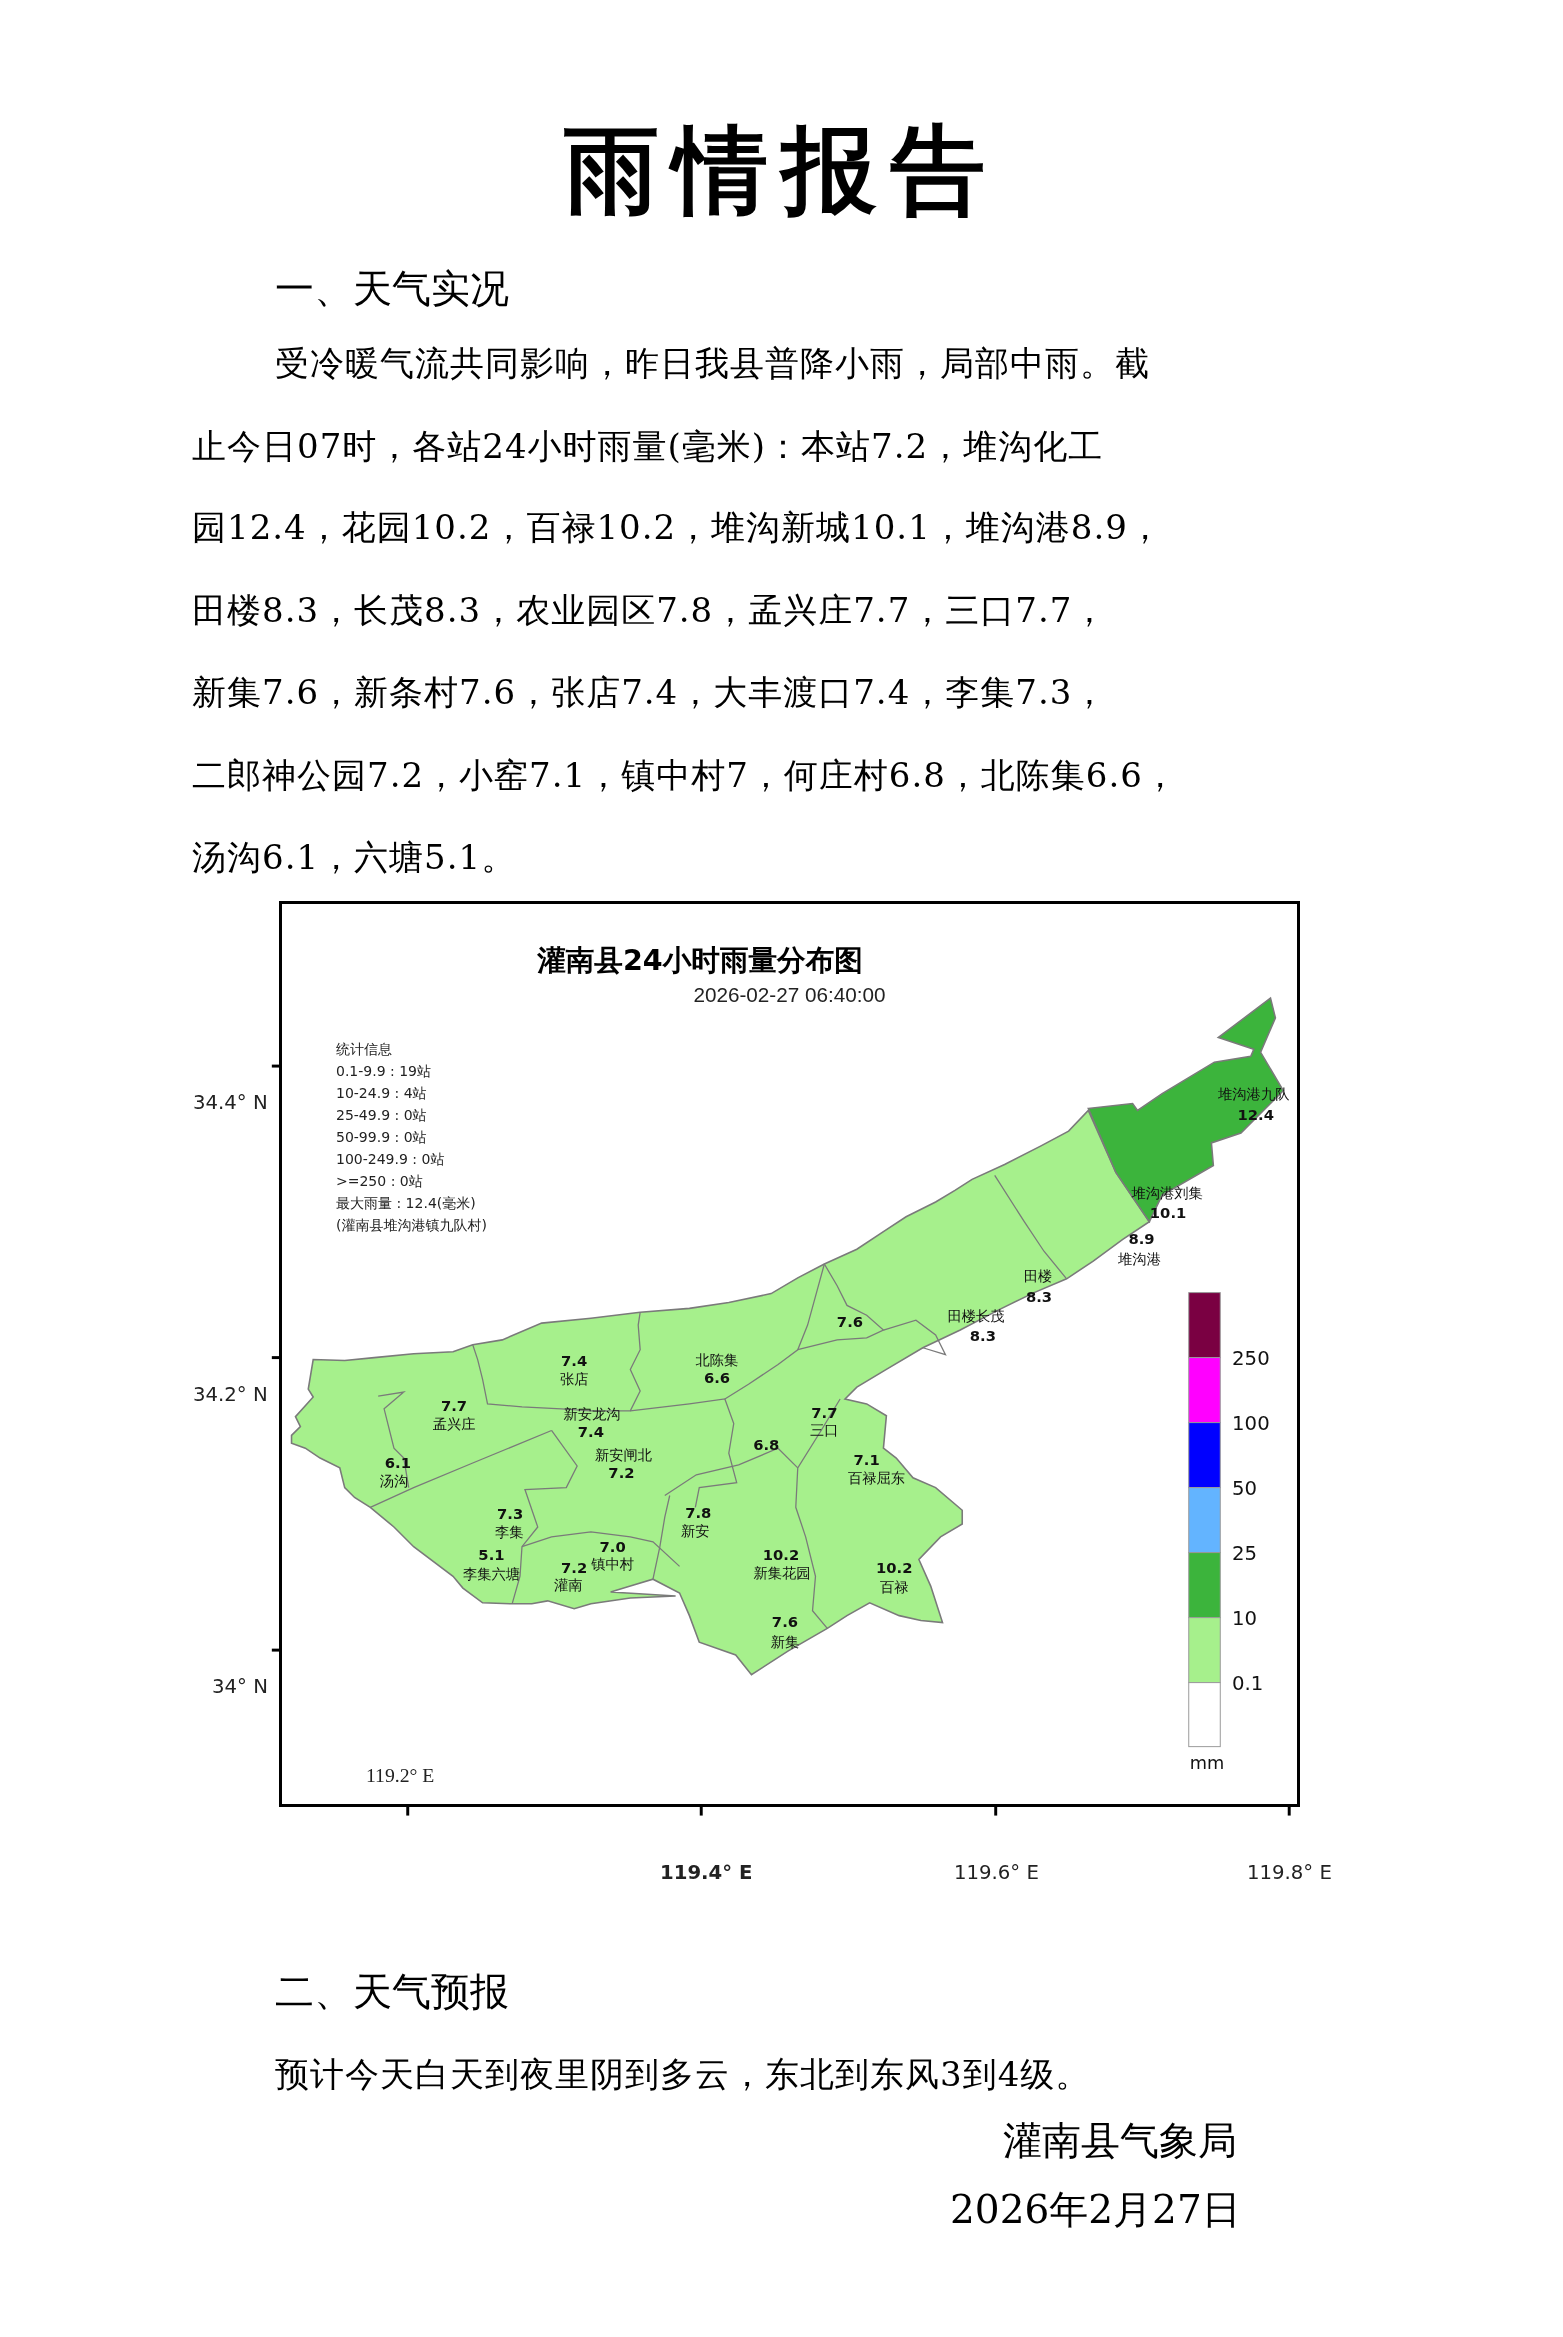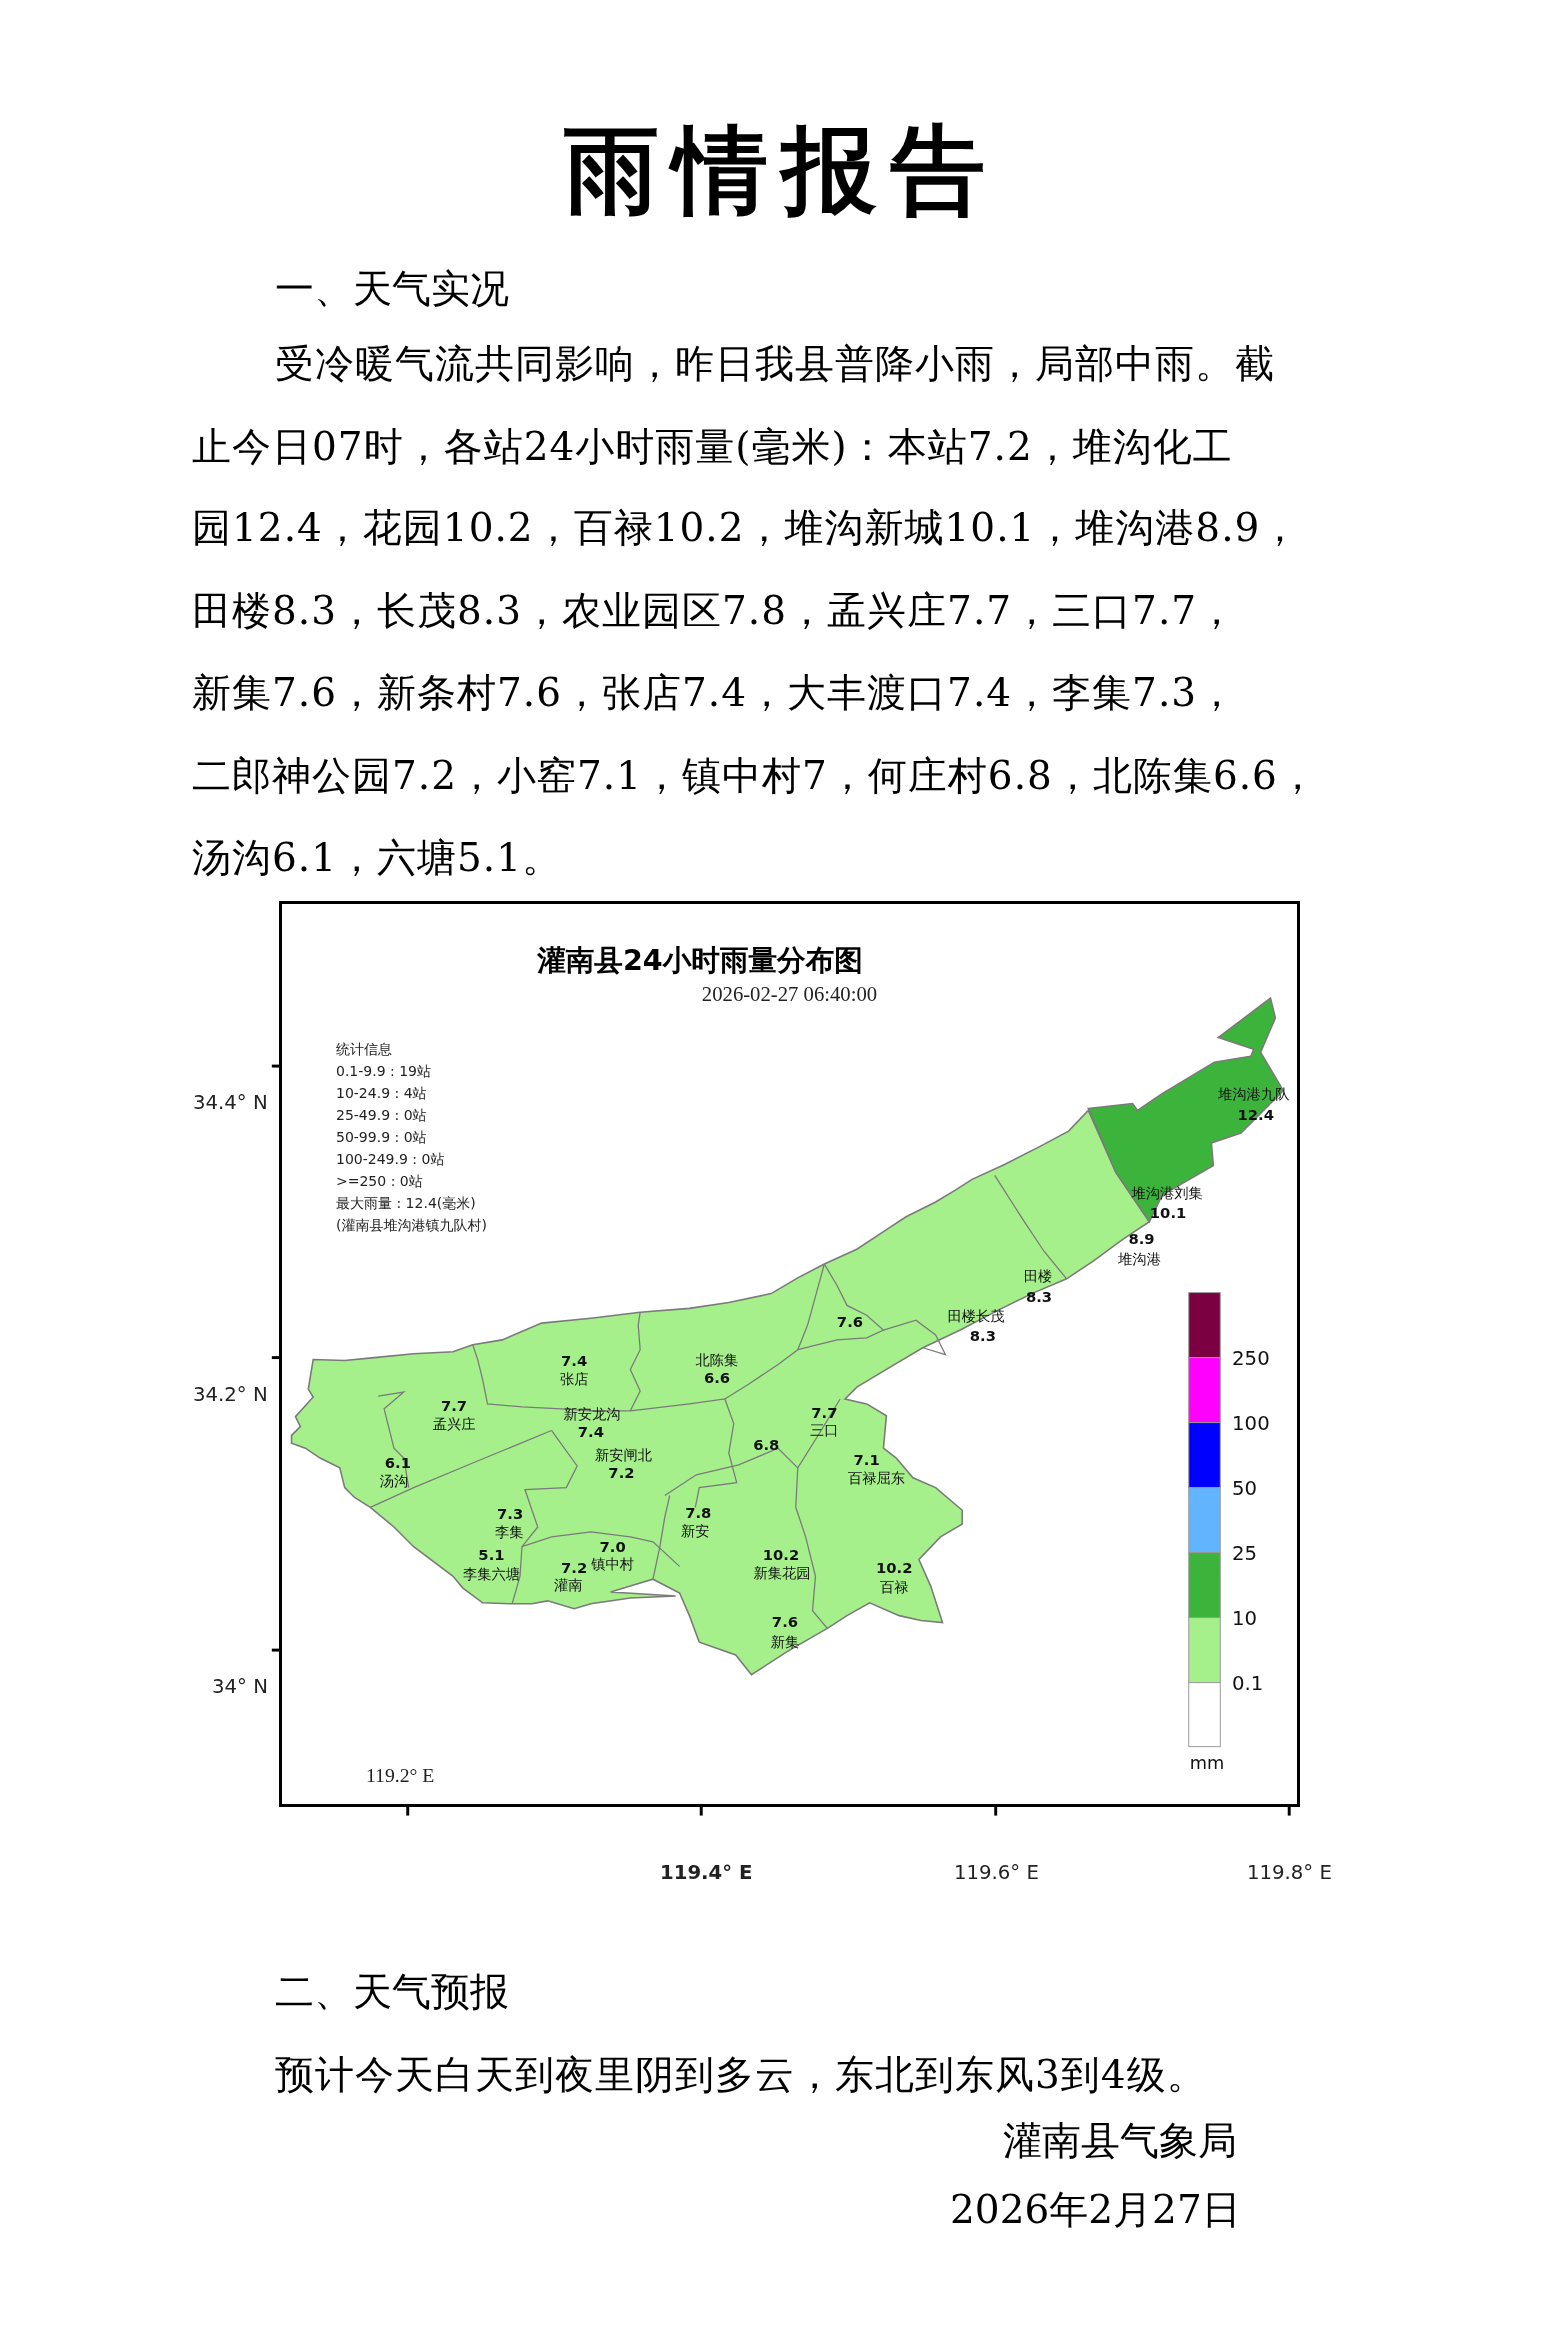--- a/index.html
+++ b/index.html
@@ -2,27 +2,27 @@
 <html><head>
 <meta charset="utf-8">
 <style>
   html, body { margin: 0; padding: 0; background: #ffffff; }
   body { width: 1563px; height: 2338px; position: relative; overflow: hidden;
          font-family: "DejaVu Serif", "Liberation Serif", serif; color: #000; }
   .abs { position: absolute; white-space: nowrap; }
   .doc-title { left: 0; width: 1563px; top: 116px; text-align: center; font-size: 95px; font-weight: bold;
                letter-spacing: 13.8px; font-family: "DejaVu Sans", "Liberation Sans", sans-serif; line-height: 108px; }
   .section-heading { font-size: 39px; line-height: 49px; left: 275px; }
-  .para-line { left: 192px; font-size: 39px; line-height: 49px; letter-spacing: 1px; }
+  .para-line { left: 192px; font-size: 34px; line-height: 49px; letter-spacing: 1px; }
   .para-line.first { left: 275px; }
   .map-frame { position: absolute; left: 279px; top: 901px; width: 1021px; height: 906px;
                border: 3px solid #000; box-sizing: border-box; background: #fff; }
   .map-svg { position: absolute; left: 0; top: 0; }
   .map-title { font-family: "DejaVu Sans", "Liberation Sans", sans-serif; font-weight: bold; font-size: 28.6px; }
-  .map-subtitle { font-family: Liberation Serif, serif; font-size: 20.7px; color: #222; }
+  .map-subtitle { font-family: Liberation Sans, sans-serif; font-size: 20.7px; color: #222; }
   .stats { font-family: "DejaVu Sans", "Liberation Sans", sans-serif; font-size: 14px; color: #222; line-height: 22px; }
   .axis-label { font-family: "DejaVu Sans", "Liberation Sans", sans-serif; font-size: 19.7px; color: #222; margin-top: 37px; }
   .station-val { font-family: "DejaVu Sans", "Liberation Sans", sans-serif; font-weight: bold; font-size: 15px; fill: #111; }
   .station-name { font-family: "DejaVu Sans", "Liberation Sans", sans-serif; font-size: 14.5px; fill: #111; }
   .cb-label { font-family: "DejaVu Sans", "Liberation Sans", sans-serif; font-size: 20px; fill: #111; }
   .signature { font-size: 39px; line-height: 49px; }
 </style>
 </head>
 <body>
 

